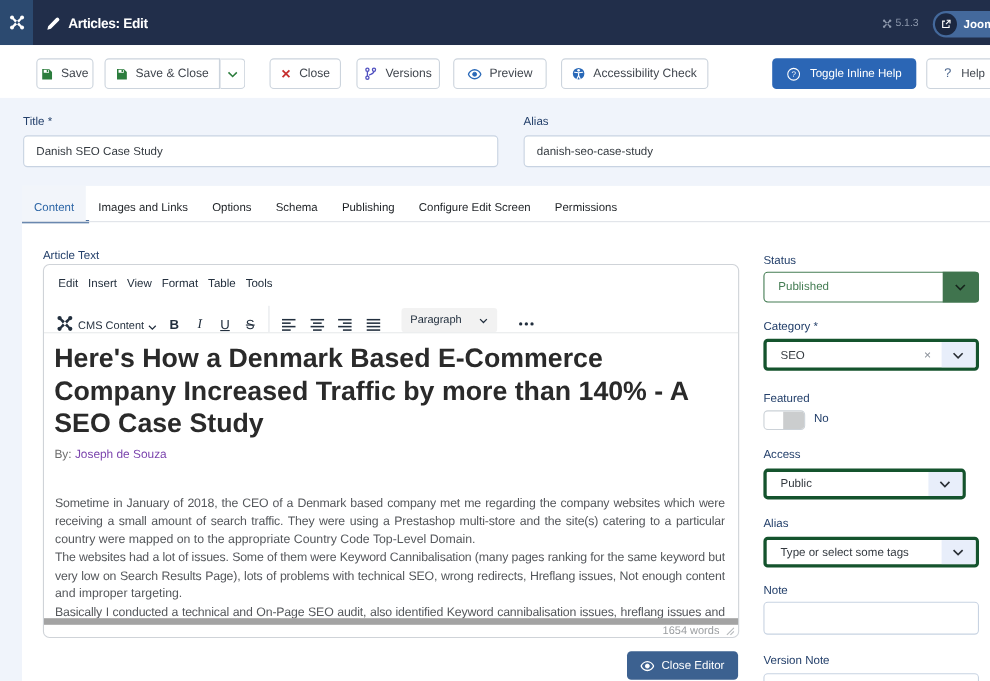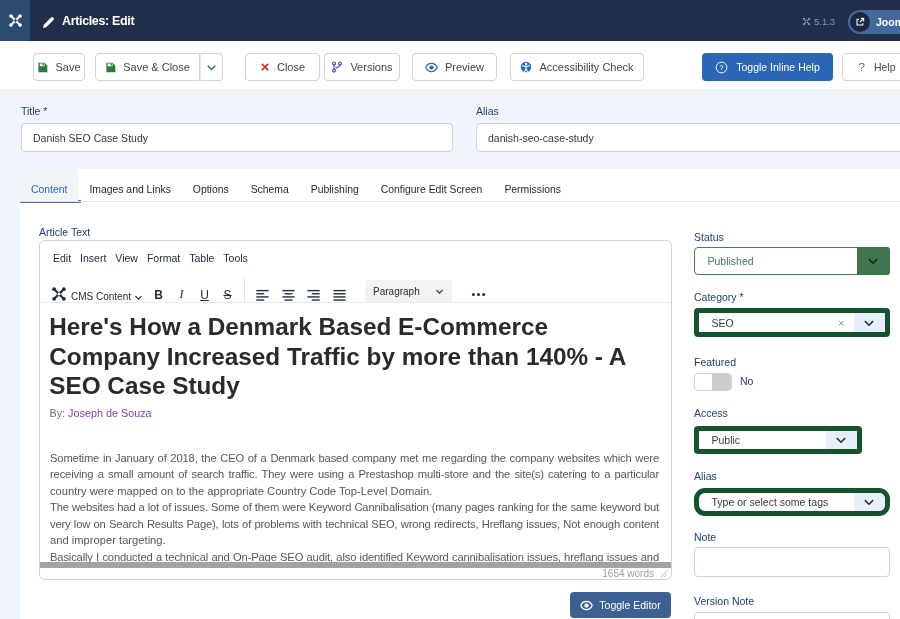--- a/index.html
+++ b/index.html
@@ -16,21 +16,21 @@
 #jpill { left:848px; top:10px; height:24px; width:70px; background:#44699c; border-radius:12px; display:flex; align-items:center; color:#fff; font-size:10.5px; font-weight:700; }
 #jpill .circ { width:20px; height:20px; border-radius:50%; background:#1b2740; display:flex; align-items:center; justify-content:center; margin:0 6px 0 2px; }
 
 
 #toolbar { left:0; top:41px; width:900px; height:48px; background:#fff; }
 .tbtn { position:absolute; top:53px; height:28px; background:#fff; border:1px solid #ccd4dd; border-radius:4px; display:flex; align-items:center; justify-content:center; font-size:11px; color:#40464e; white-space:nowrap; }
 .tbtn .ic { margin-right:7px; display:flex; }
 #b-save   { left:33px;  width:52px; }
 #b-sc     { left:95px;  width:105px; border-radius:4px 0 0 4px; }
 #b-scar   { left:200px; width:23px; border-radius:0 4px 4px 0; border-left:1px solid #e4e8ed; }
-#b-close  { left:245px; width:75px; }
+#b-close  { left:245px; width:65px; }
 #b-vers   { left:324px; width:76px; }
 #b-prev   { left:412px; width:85px; }
 #b-acc    { left:510px; width:134px; }
 #tih { position:absolute; left:702px; top:53px; width:131px; height:28px; background:#2b66b5; border-radius:4px; color:#fff; font-size:10.5px; display:flex; align-items:center; justify-content:center; white-space:nowrap; }
 #tih .ic { margin-right:8px; display:flex; }
 #helpb { position:absolute; left:842px; top:53px; width:70px; height:28px; background:#fff; border:1px solid #ccd4dd; border-radius:4px; font-size:10.5px; color:#40464e; display:flex; align-items:center; justify-content:center; }
 
 
 .flabel { font-size:10.5px; color:#24406b; }
 .finput { background:#fff; border:1px solid #c8d3e2; border-radius:4px; font-size:10.5px; color:#343a40; display:flex; align-items:center; padding:0 11px; }
@@ -74,29 +74,29 @@
 #stsel  { left:693.5px; top:247px; width:196px; height:28px; border:1px solid #457d54; border-radius:4px; background:#fff; display:flex; align-items:center; }
 #stsel .txt { font-size:10.5px; color:#457d54; padding-left:13px; flex:1; }
 #stsel .chev { width:33px; height:28px; background:#40744e; border-radius:0 3px 3px 0; display:flex; align-items:center; justify-content:center; margin:-1px -1px -1px 0; }
 #catlab { left:694px; top:291px; }
 #catsel { left:693.5px; top:308px; width:196px; height:29px; }
 #featlab{ left:694px; top:355.5px; }
 #toggle { left:694px; top:373px; width:38px; height:17.5px; background:#fff; border:1px solid #ccd2d8; border-radius:4px; overflow:hidden; }
 #toggle .half { position:absolute; right:0; top:0; width:19px; height:15.5px; background:#cbcdce; }
 #nolab  { left:740px; top:375px; font-size:10.5px; color:#24406b; }
 #acclab { left:694px; top:406.5px; }
-#accsel { left:693.5px; top:426px; width:168px; height:28px; }
+#accsel { left:693.5px; top:426px; width:184px; height:28px; }
 #tagslab{ left:694px; top:470px; }
-#tagssel{ left:693.5px; top:488px; width:196px; height:28px;border-radius:11px; }
+#tagssel{ left:693.5px; top:488px; width:196px; height:28px; }
 #notelab{ left:694px; top:530.5px; }
 #noteinp{ left:693.5px; top:547px; width:196px; height:30px; background:#fff; border:1px solid #c8d3e2; border-radius:4px; }
 #vnlab  { left:694px; top:594.5px; }
 #vninp  { left:693.5px; top:612px; width:196px; height:30px; background:#fff; border:1px solid #c8d3e2; border-radius:4px; }
 
-.sel { background:#fff; border:5px solid #14532d; border-radius:4px; display:flex; align-items:center; overflow:hidden; }
+.sel { background:#fff; border:3px solid #14532d; border-radius:4px; display:flex; align-items:center; overflow:hidden; }
 .sel .txt { font-size:10.5px; color:#343a40; padding-left:13px; flex:1; }
 .sel .chevbox { width:31px; align-self:stretch; background:#e8eefa; display:flex; align-items:center; justify-content:center; }
 </style>
 </head>
 <body>
 
 <svg width="0" height="0" style="position:absolute;">
  <defs>
   <g id="jlogo">
    <path fill-rule="evenodd" fill="currentColor" d="M5.5 3.7 L12 9.2 L18.5 3.7 L20.3 5.5 L14.8 12 L20.3 18.5 L18.5 20.3 L12 14.8 L5.5 20.3 L3.7 18.5 L9.2 12 L3.7 5.5 Z M12 9.2 L14.8 12 L12 14.8 L9.2 12 Z"></path>
@@ -296,21 +296,21 @@
 <div class="abs" id="statusbar">
     <span>1654 words</span>
   <svg width="8" height="8" viewBox="0 0 10 10" style="margin:0 3px 0 6px;">
       <path d="M9 1L1 9M9 5L5 9" stroke="#b5b8bb" stroke-width="1.2" fill="none"></path>
     </svg>
 </div>
 <div class="abs" id="toggleed">
   <svg width="13" height="13" viewBox="0 0 16 16" fill="#fff" stroke="#fff">
       <use href="#eye"></use>
     </svg>
-  <span>Toggle Editor</span>
+  <span>Close Editor</span>
 </div>
 
 <div class="abs sideLabel" id="stlab">Status</div>
 <div class="abs" id="stsel">
   <span class="txt">Published</span>
   <span class="chev">
       <svg width="12" height="12" viewBox="0 0 16 16" stroke="#16251c">
         <use href="#chev"></use>
       </svg>
     </span>

